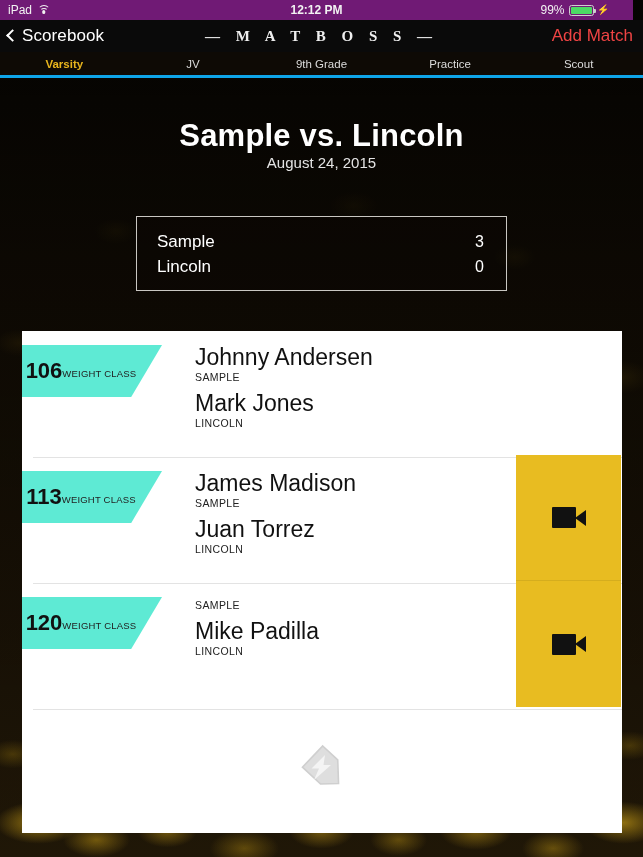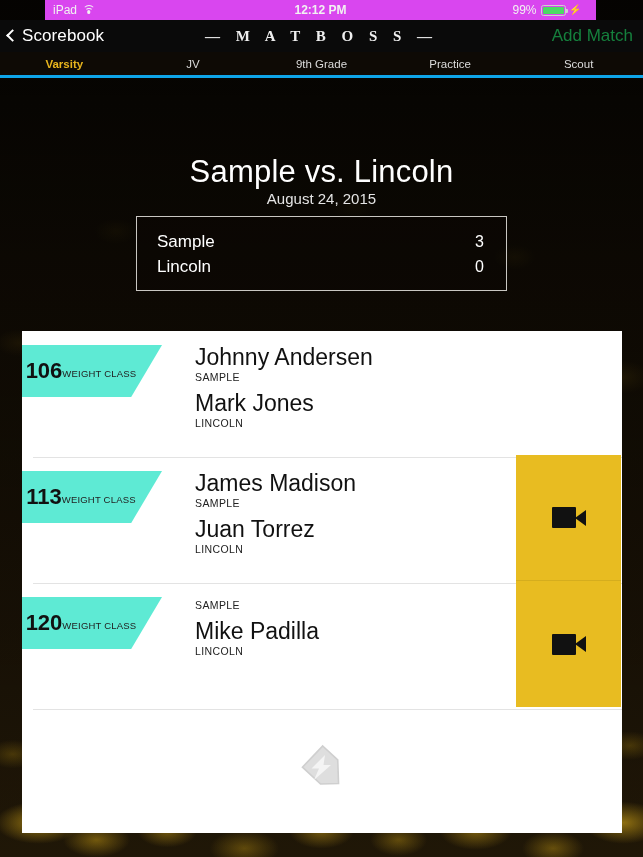--- a/index.html
+++ b/index.html
@@ -34,27 +34,27 @@
       radial-gradient(ellipse 30px 18px at 80% 30%, rgba(72,56,8,.26), transparent 70%),
       linear-gradient(180deg,#0a0703 0%,#140e05 30%,#1a1206 60%,#241a08 100%);
   }
   #bg::after{
     content:""; position:absolute; inset:0;
     background:linear-gradient(180deg, rgba(0,0,0,.55) 0%, rgba(0,0,0,.35) 45%, rgba(0,0,0,.12) 100%);
   }
 
   
   #statusbar{
-    position:absolute; top:0; left:0; width:551px; height:20px;
-    background:#d946ef; color:#f2f2f2; font-size:12px;
-    display:flex; align-items:center; z-index:30;margin-left:45px;
+    position:absolute; top:0; left:0; width:633px; height:20px;
+    background:#701a75; color:#f2f2f2; font-size:12px;
+    display:flex; align-items:center; z-index:30;
   }
   .sb-left{ display:flex; align-items:center; gap:5px; padding-left:8px; }
   .sb-center{ position:absolute; left:0; right:0; text-align:center; font-weight:bold; font-size:12px; }
-  .sb-right{ margin-left:auto; display:flex; align-items:center; gap:4px; padding-right:14px; }
+  .sb-right{ margin-left:auto; display:flex; align-items:center; gap:4px; padding-right:23px; }
   .wifi{ display:inline-block; width:13px; height:10px; position:relative; }
   .wifi i{ position:absolute; left:50%; transform:translateX(-50%); border:1.4px solid #f2f2f2;
            border-bottom-color:transparent; border-left-color:transparent; border-right-color:transparent;
            border-radius:50%; }
   .wifi i:nth-child(1){ width:13px; height:13px; top:0; }
   .wifi i:nth-child(2){ width:8px;  height:8px;  top:2.5px; }
   .wifi i:nth-child(3){ width:3.5px;height:3.5px;top:5px; border-radius:50%;
                         background:#f2f2f2; border:none; }
   .batt{ position:relative; width:25px; height:11px; border:1px solid #cfcfcf; border-radius:2.5px; }
   .batt span{ position:absolute; left:1px; top:1px; bottom:1px; width:calc(100% - 2px);
@@ -71,34 +71,34 @@
   }
   #back{ display:flex; align-items:center; gap:5px; padding-left:8px; cursor:pointer; }
   .chev{ width:9px; height:9px; border-left:2.2px solid #fff; border-bottom:2.2px solid #fff;
          transform:rotate(45deg); margin-bottom:1px; }
   #back span{ font-size:17px; letter-spacing:.1px; }
   #brand{
     position:absolute; left:0; right:0; text-align:center;
     font-family:"Liberation Serif", serif; font-size:15px; letter-spacing:6px;
     color:#efefef; font-weight:700; pointer-events:none;
   }
-  #addmatch{ margin-left:auto; padding-right:10px; font-size:17px; color:#15803d; cursor:pointer; }
+  #addmatch{ margin-left:auto; padding-right:10px; font-size:17px; color:#ef4444; cursor:pointer; }
 
   
   #tabs{
     position:absolute; top:52px; left:0; width:643px; height:26px;
     background:#0e0a05; display:flex; align-items:center; z-index:26;
     border-bottom:3px solid #0ea5e9;
   }
   .tab{ flex:1; text-align:center; font-size:11.5px; color:#dcdcdc; cursor:pointer; }
   .tab.active{ color:#e8b51d; font-weight:bold; }
 
   
   #matchhead{ position:absolute; top:118px; left:0; width:643px; text-align:center; z-index:10; }
-  #matchtitle{ font-size:31px; color:#fff; font-weight:400; letter-spacing:.2px;margin-top:36px; }
+  #matchtitle{ font-size:31px; color:#fff; font-weight:700; letter-spacing:.2px; }
   #matchdate{ font-size:15px; color:#e4e4e4; }
 
   
   #scorebox{
     position:absolute; top:216px; left:136px; width:371px; height:75px;
     border:1.5px solid #c9c7c2; z-index:10;
     display:flex; flex-direction:column; justify-content:center;
     padding:0 22px 0 20px; background:rgba(10,7,3,.18);
   }
   .scorerow{ display:flex; justify-content:space-between; align-items:baseline;

